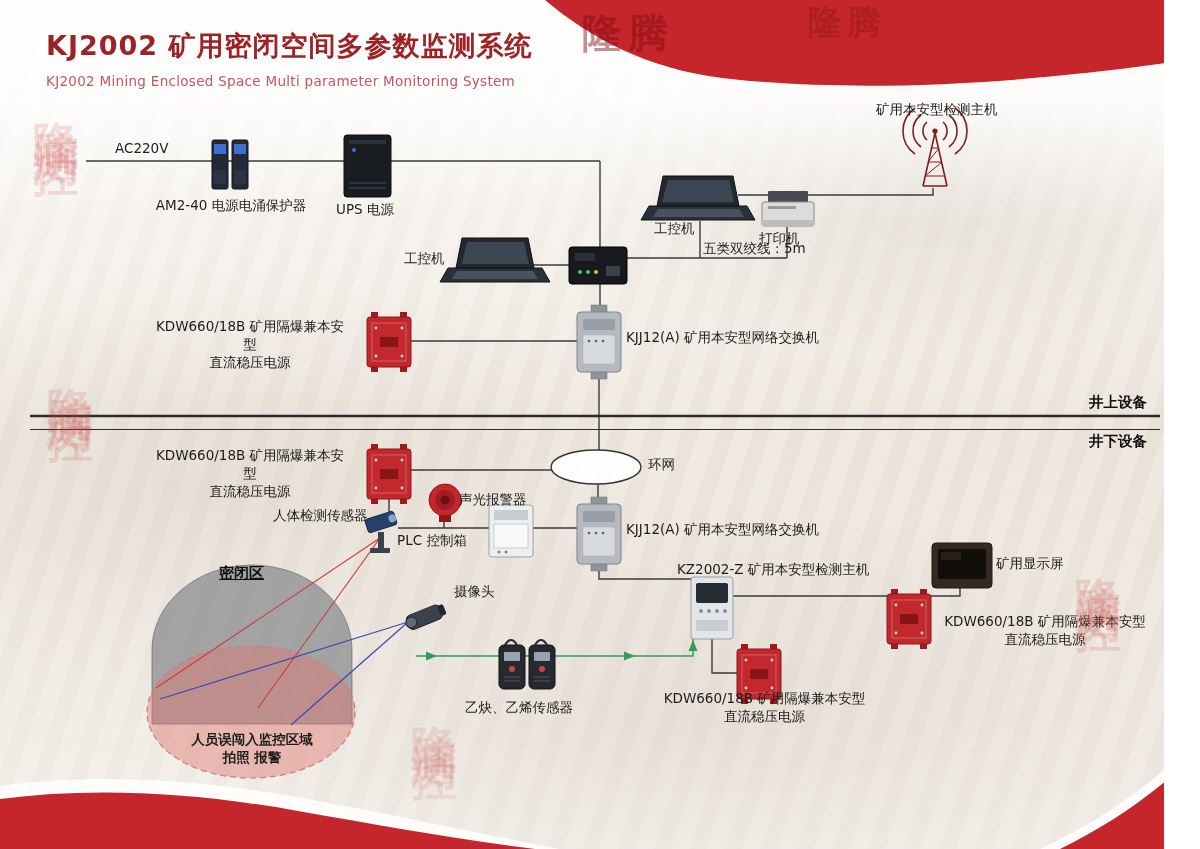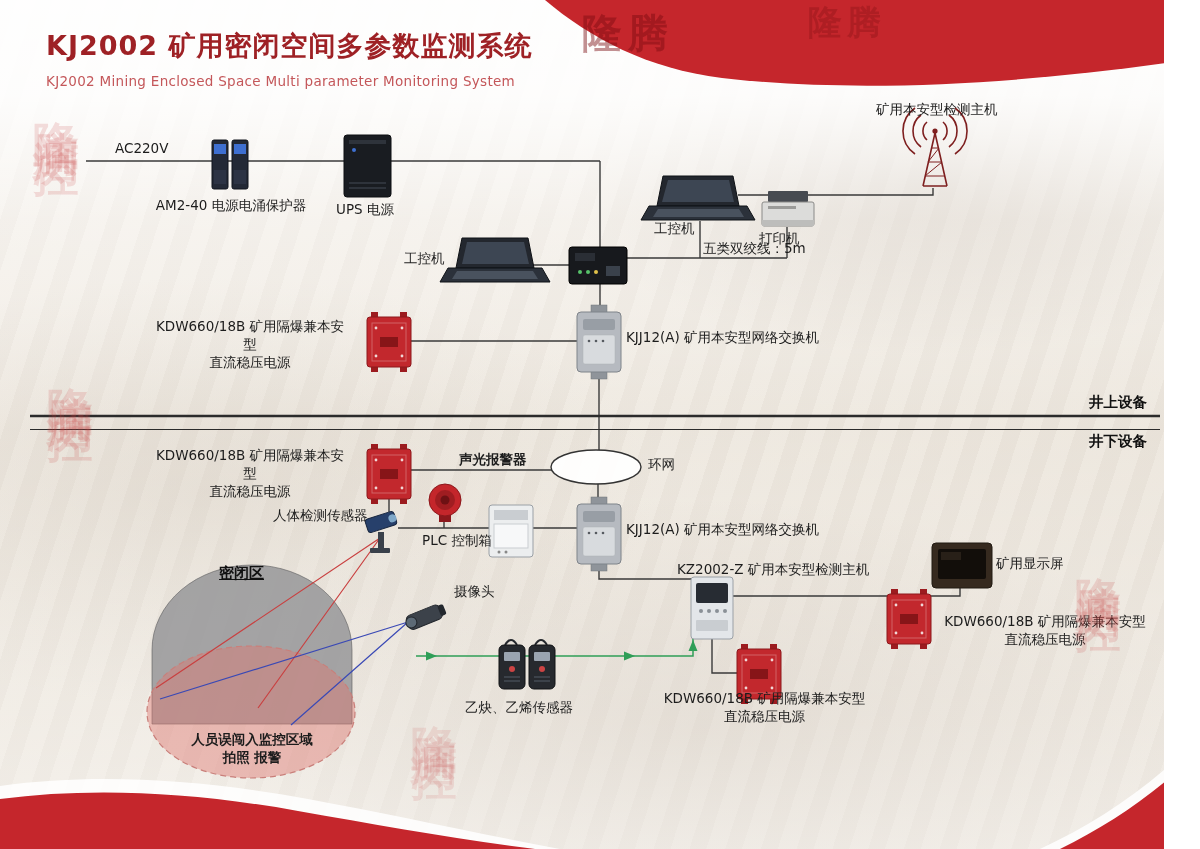--- a/index.html
+++ b/index.html
@@ -308,23 +308,23 @@
     <span>直流稳压电源</span>
   </div>
   <div class="lbl" style="left:626px; top:328px;">KJJ12(A) 矿用本安型网络交换机</div>
   <div class="lbl bold" style="left:1089px; top:393px;">井上设备</div>
   <div class="lbl bold" style="left:1089px; top:432px;">井下设备</div>
   <div class="lbl" style="left:648px; top:455px;">环网</div>
   <div class="lbl center" style="left:150px; top:446px; width:200px;">
     <span>KDW660/18B 矿用隔爆兼本安型</span><br>
     <span>直流稳压电源</span>
   </div>
-  <div class="lbl" style="left:459px; top:450px;font-weight:bold;">声光报警器</div>
+  <div class="lbl" style="left:459px; top:490px;">声光报警器</div>
   <div class="lbl" style="left:273px; top:506px;">人体检测传感器</div>
-  <div class="lbl" style="left:422px; top:531px;">PLC 控制箱</div>
+  <div class="lbl" style="left:397px; top:531px;">PLC 控制箱</div>
   <div class="lbl" style="left:626px; top:520px;">KJJ12(A) 矿用本安型网络交换机</div>
   <div class="lbl" style="left:637px; top:560px;margin-left:40px;">KZ2002-Z 矿用本安型检测主机</div>
   <div class="lbl" style="left:996px; top:554px;">矿用显示屏</div>
   <div class="lbl center" style="left:935px; top:612px; width:220px;">
     <span>KDW660/18B 矿用隔爆兼本安型</span><br>
     <span>直流稳压电源</span>
   </div>
   <div class="lbl" style="left:454px; top:584px;font-family:Liberation Mono, monospace;">摄像头</div>
   <div class="lbl" style="left:465px; top:698px;">乙炔、乙烯传感器</div>
   <div class="lbl center" style="left:662px; top:689px; width:205px;">

